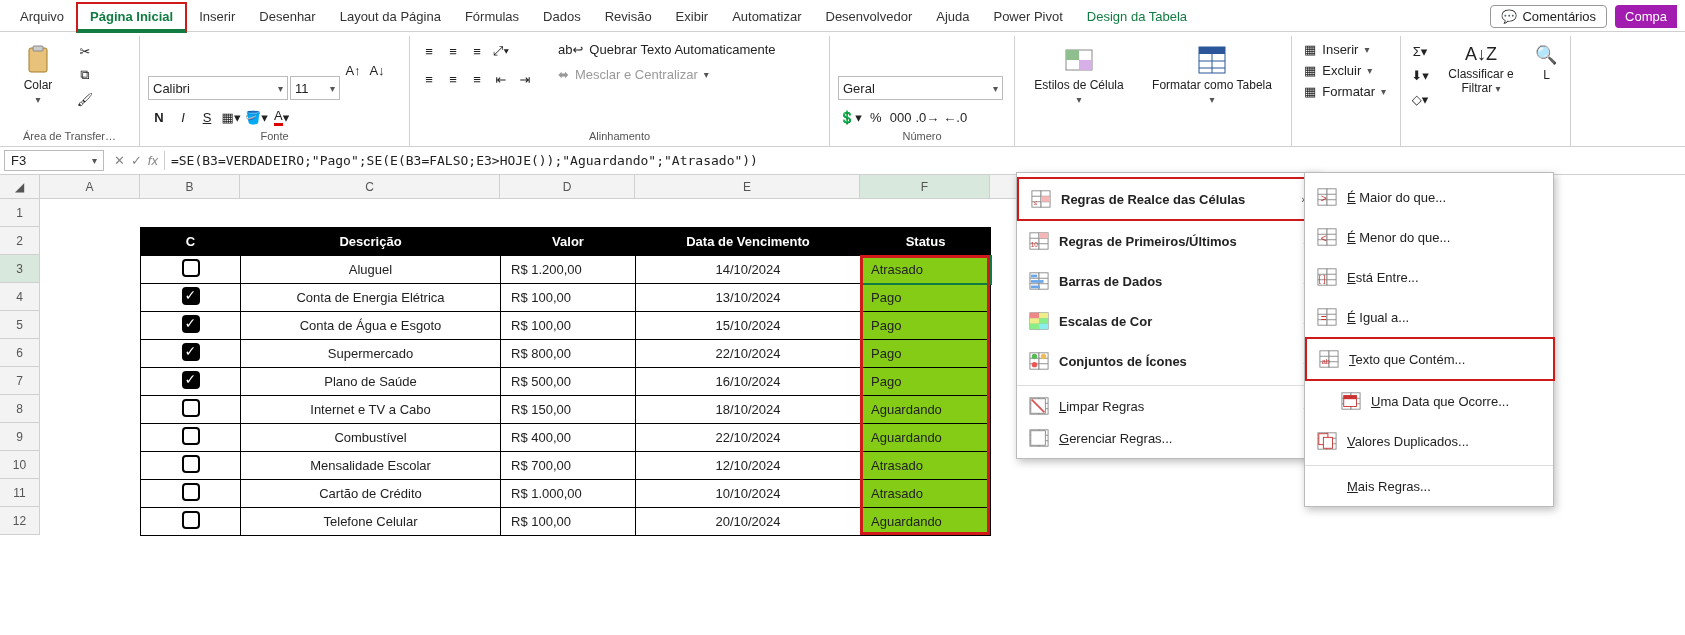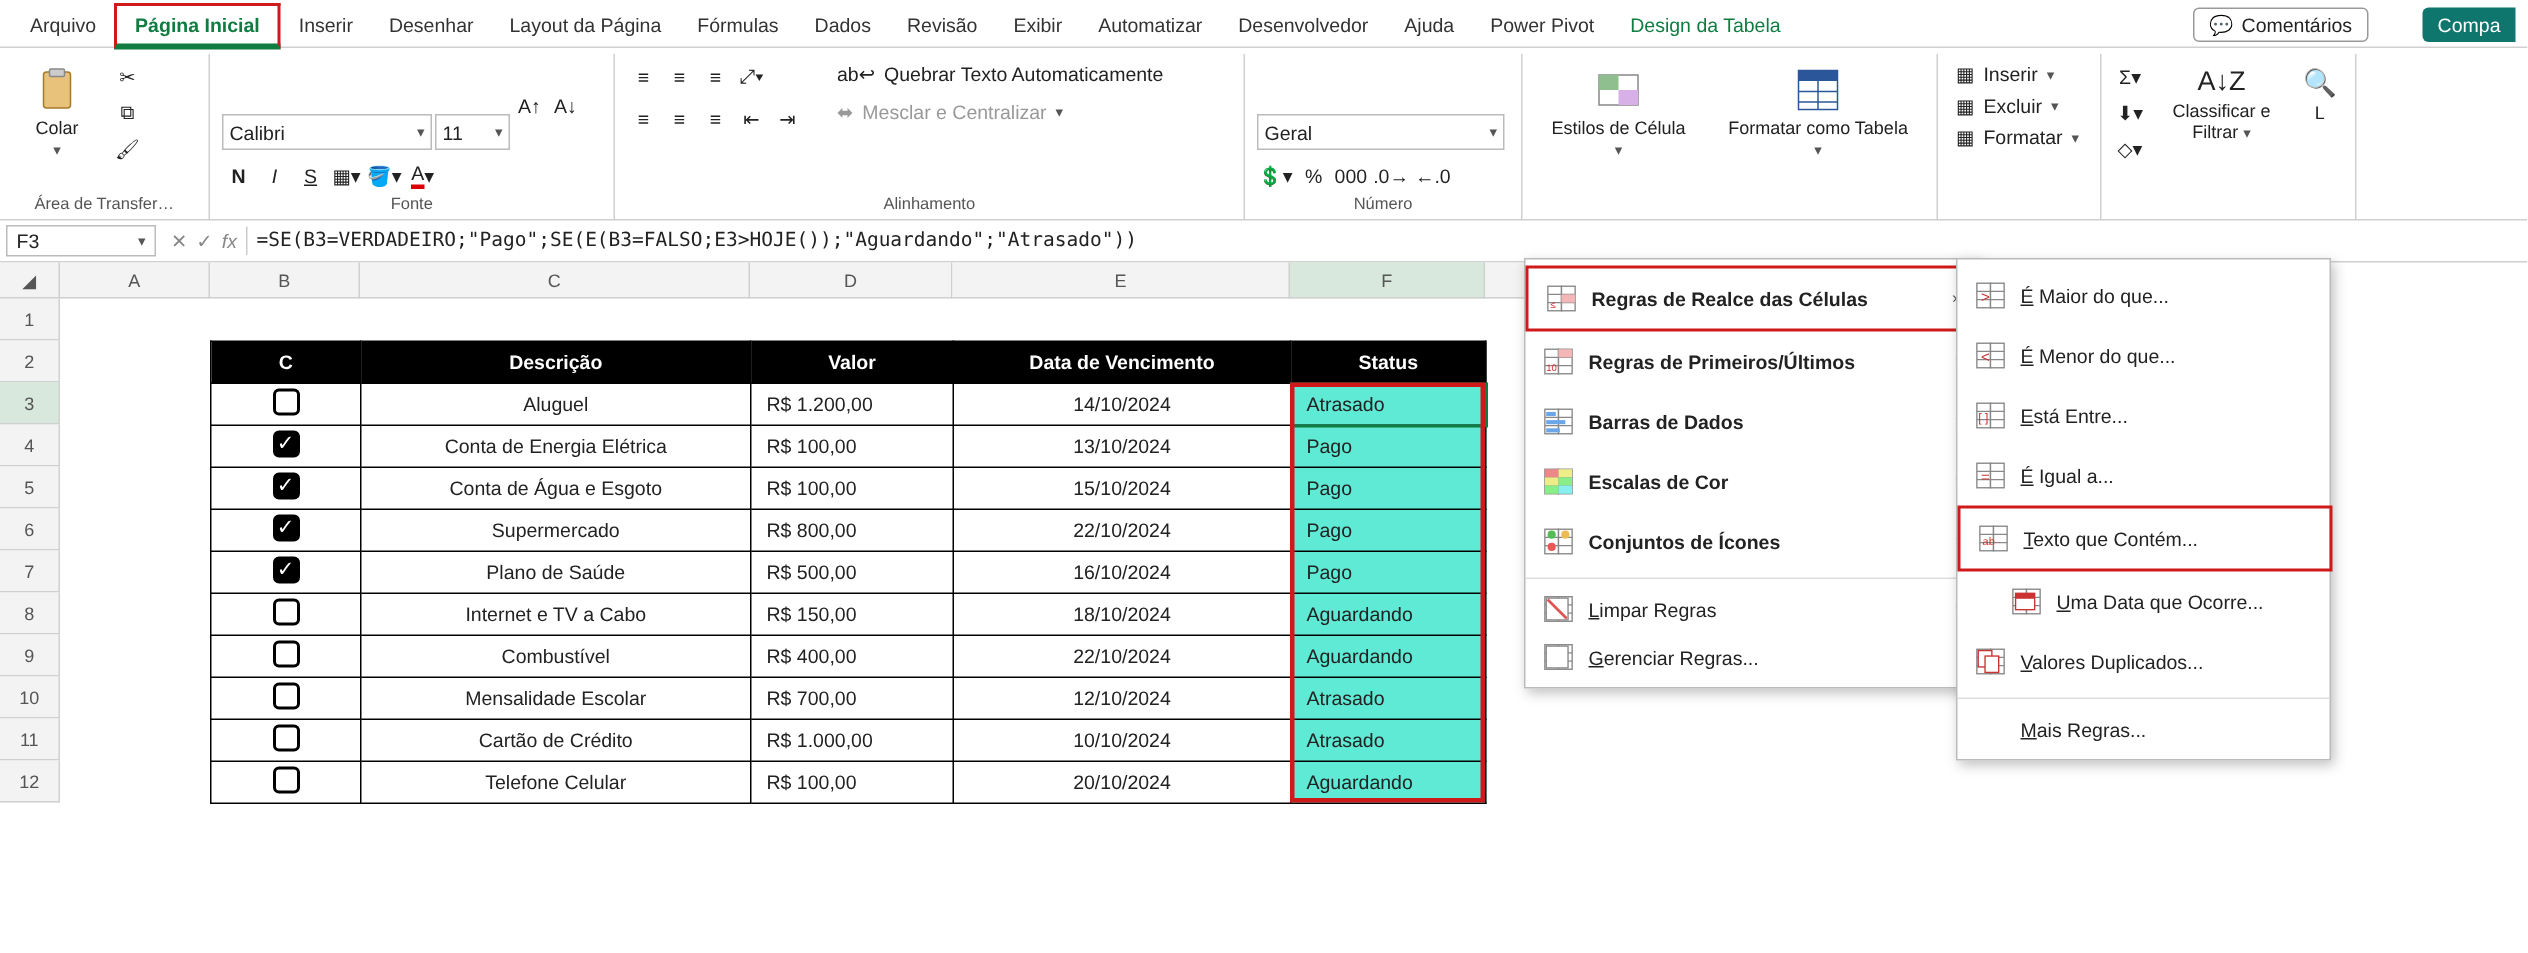--- a/index.html
+++ b/index.html
@@ -1,25 +1,25 @@
 <!DOCTYPE html>
 <html><head>
 <meta charset="utf-8">
 <style>
   * { box-sizing: border-box; margin: 0; padding: 0; }
   body { font-family: "Segoe UI", Tahoma, sans-serif; font-size: 13px; color: #222; background: #fff; width: 1685px; }
   
   
-  .tabs { display: flex; align-items: center; padding: 2px 8px 0; border-bottom: 1px solid #d0d0d0; height: 32px; gap: 28px; }
+  .tabs { display: flex; align-items: center; padding: 2px 8px 0; border-bottom: 1px solid #d0d0d0; height: 32px; }
   .tab { padding: 5px 12px; cursor: pointer; color: #333; }
   .tab.active { border: 2px solid #d01a1a; color: #107c41; border-bottom: 4px solid #107c41; font-weight: 600; }
   .tab.context { color: #107c41; }
   .tabs-spacer { flex: 1; }
   .btn-comments { border: 1px solid #999; border-radius: 4px; padding: 3px 10px; display:flex; align-items:center; gap:5px; }
-  .btn-share { background: #0f766e; color: #fff; border-radius: 4px 0 0 4px; padding: 4px 10px; margin-left:8px; }
+  .btn-share { background: #a21caf; color: #fff; border-radius: 4px 0 0 4px; padding: 4px 10px; margin-left:8px; }
 
   
   .ribbon { display: flex; border-bottom: 1px solid #d0d0d0; padding: 4px 0 0; }
   .group { border-right: 1px solid #d0d0d0; padding: 4px 8px 2px; display:flex; flex-direction:column; }
   .group-body { display:flex; align-items:flex-start; gap:6px; flex:1; }
   .group-label { text-align:center; font-size:11px; color:#555; padding:2px 0; }
   .ctl { display:inline-flex; align-items:center; justify-content:center; min-width:22px; height:22px; border:1px solid transparent; }
   .combo { border:1px solid #bbb; height:24px; background:#fff; padding:0 4px; display:inline-flex; align-items:center; justify-content:space-between;margin-top:36px; }
   .combo .dd { margin-left:6px; font-size:10px; color:#555; }
   .vstack { display:flex; flex-direction:column; gap:2px; }
@@ -46,21 +46,21 @@
   .rowhdr.selrow { background:#d8e8dc; }
   .colhdrs { display:flex; }
   .colhdr { height:24px; background:#f3f3f3; border-right:1px solid #d0d0d0; border-bottom:1px solid #d0d0d0; display:flex; align-items:center; justify-content:center; font-size:12px; color:#555; }
   .colhdr.selcol { background:#d8e8dc; }
   .cells { position:relative; }
   .table { position:absolute; border-collapse:collapse; }
   .table th { background:#000; color:#fff; font-weight:700; border:1px solid #000; height:28px; padding:0 6px; }
   .table td { border:1px solid #000; height:28px; padding:0 10px; }
   .c-center { text-align:center; }
   .c-left { text-align:left; }
-  .status-col { background:#5eead4; }
+  .status-col { background:#84cc16; }
   .chk { display:inline-block; width:18px; height:18px; border:2px solid #000; border-radius:4px; background:#fff; position:relative; }
   .chk.checked { background:#000; }
   .chk.checked::after { content:"✓"; position:absolute; color:#fff; left:1px; top:-2px; font-size:14px; }
   .selcell { outline:2px solid #107c41; outline-offset:-1px; }
 
   
   .menu { position:absolute; background:#fff; border:1px solid #bbb; box-shadow:2px 3px 8px rgba(0,0,0,.25); padding:4px 0; }
   .menu-item { display:flex; align-items:center; gap:10px; padding:6px 12px; min-width:250px; }
   .menu-item .mi-icon { width:20px; height:20px; display:flex; align-items:center; justify-content:center; }
   .menu-item .mi-label { flex:1; }

